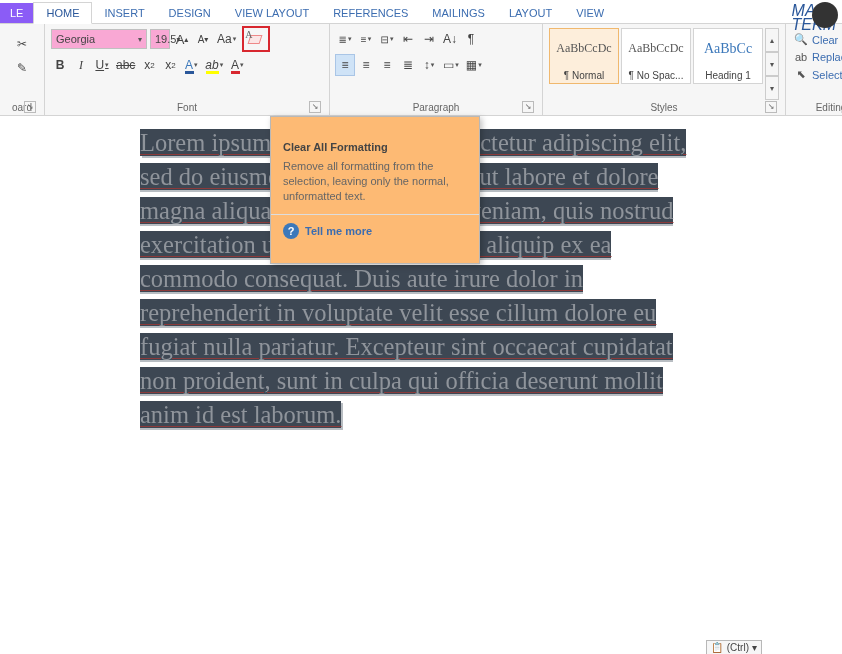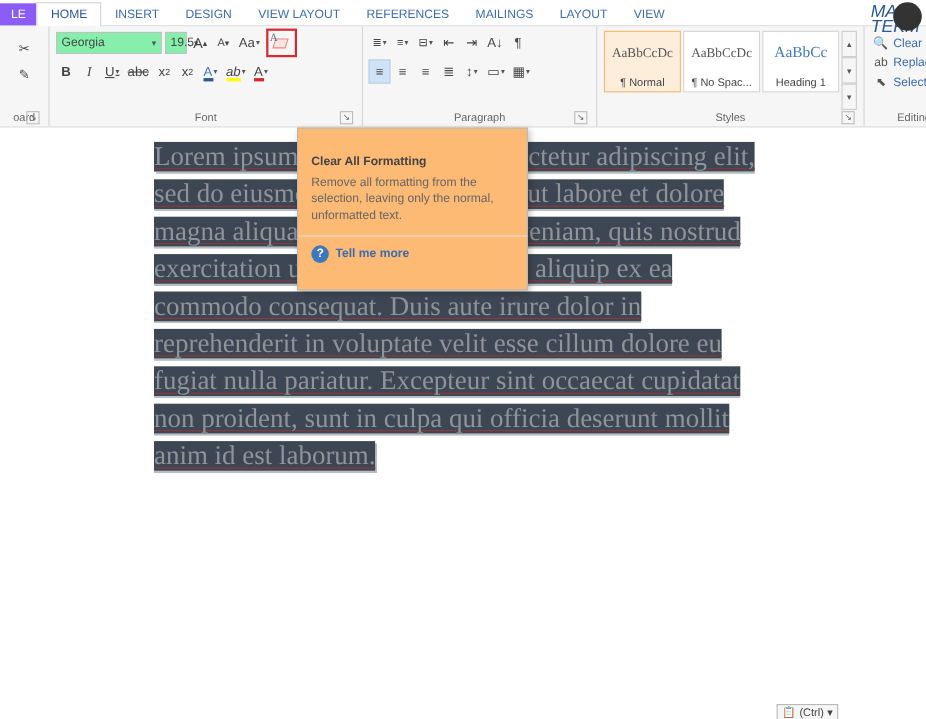--- a/index.html
+++ b/index.html
@@ -96,21 +96,21 @@
   .brush {
     font-size: 14px;
     color: #b59156;
   }
 
   
   .font-body { width: 272px; }
   .row { display: flex; align-items: center; gap: 3px; margin-bottom: 4px; height: 22px;}
   .combo {
     border: 1px solid #c0c0c0;
-    background: #86efac;
+    background: #f9a8d4;
     height: 20px;
     display: flex;
     align-items: center;
     padding: 0 4px;
     font-size: 11px;
   }
   .combo .caret { margin-left: auto; font-size: 8px; color: #555;}
   .font-name { width: 96px; }
   .font-size { width: 20px; }
   .btn {

